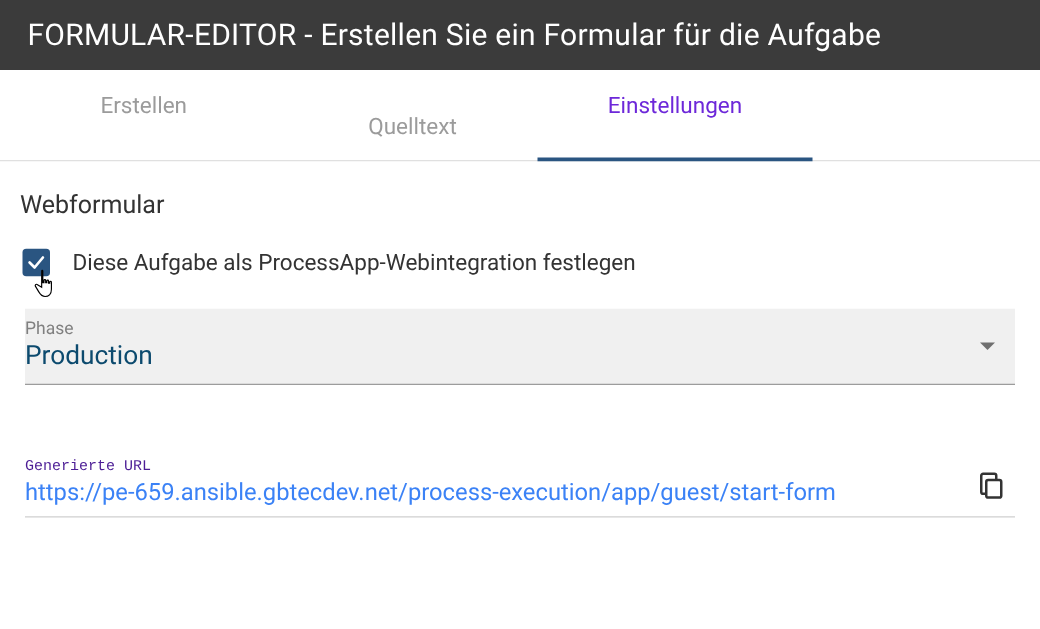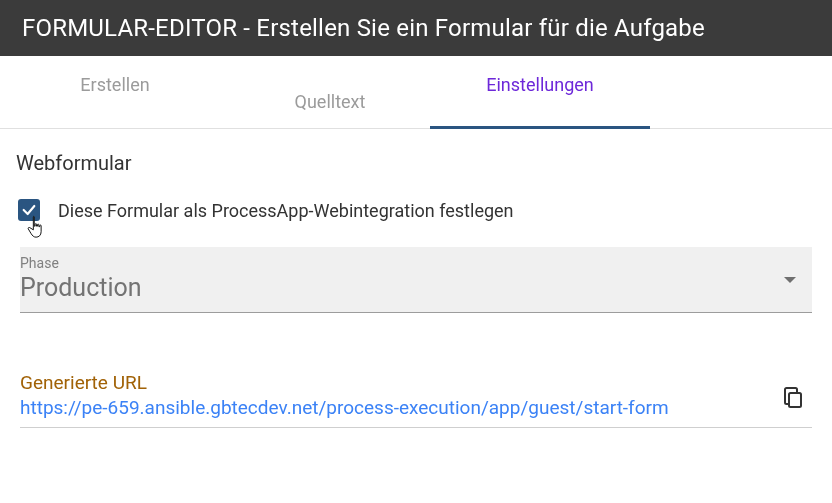--- a/index.html
+++ b/index.html
@@ -95,45 +95,46 @@
     position: relative;
     cursor: pointer;
   }
   .select-label {
     font-size: 14px;
     color: #808080;
     display: block;
     margin-bottom: 2px;
   }
   .select-value {
-    font-size: 25px;
-    color: #737373;
+    font-size: 21px;
+    color: #0c4a6e;
   }
   .select-arrow {
     position: absolute;
     right: 16px;
     top: 50%;
     transform: translateY(-50%);
     width: 0; height: 0;
     border-left: 6px solid transparent;
     border-right: 6px solid transparent;
     border-top: 6px solid #6f6f6f;
   }
   .url-field {
     margin: 54px 4px 0 4px;
     background: #fff;
     border-bottom: 1px solid #cfcfcf;
     padding: 4px 52px 8px 0;
     position: relative;
   }
   .url-label {
-    font-size: 19px;
-    color: #a16207;
+    font-size: 12px;
+    color: #4c1d95;
     display: block;
     margin-bottom: 2px;
+    font-family: Liberation Mono, monospace;
   }
   .url-value {
     font-size: 19px;
     color: #3b82f6;
     white-space: nowrap;
     overflow: hidden;
   }
   .copy-btn {
     position: absolute;
     right: 4px;
@@ -162,21 +163,21 @@
 
 <div class="content">
   <div class="section-title">Webformular</div>
 
   <div class="checkbox-row">
     <div class="checkbox-wrapper">
       <svg viewBox="0 0 24 24">
         <path d="M4 12 L10 18 L20 6" stroke="#fff" stroke-width="3.2" fill="none" stroke-linecap="round" stroke-linejoin="round"></path>
       </svg>
     </div>
-    <div class="checkbox-label">Diese Formular als ProcessApp-Webintegration festlegen</div>
+    <div class="checkbox-label">Diese Aufgabe als ProcessApp-Webintegration festlegen</div>
     <div class="cursor-pointer-hand">
       <svg viewBox="0 0 24 28">
         <path d="M8 2 C8 1 9 1 9 2 L9 12 L10 12 L10 10 C10 9 11.5 9 11.5 10 L11.5 12 L12.5 12 L12.5 10.5 C12.5 9.5 14 9.5 14 10.5 L14 12.5 L15 12.5 L15 11.5 C15 10.5 16.5 10.5 16.5 11.5 L16.5 18 C16.5 22 14 24 11 24 C8.5 24 7 22.5 5.5 20 L2.5 15 C2 14 3 13 4 13.5 L8 16 Z" fill="#fff" stroke="#000" stroke-width="1"></path>
       </svg>
     </div>
   </div>
 
   <div class="select-field">
     <span class="select-label">Phase</span>
     <span class="select-value">Production</span>

